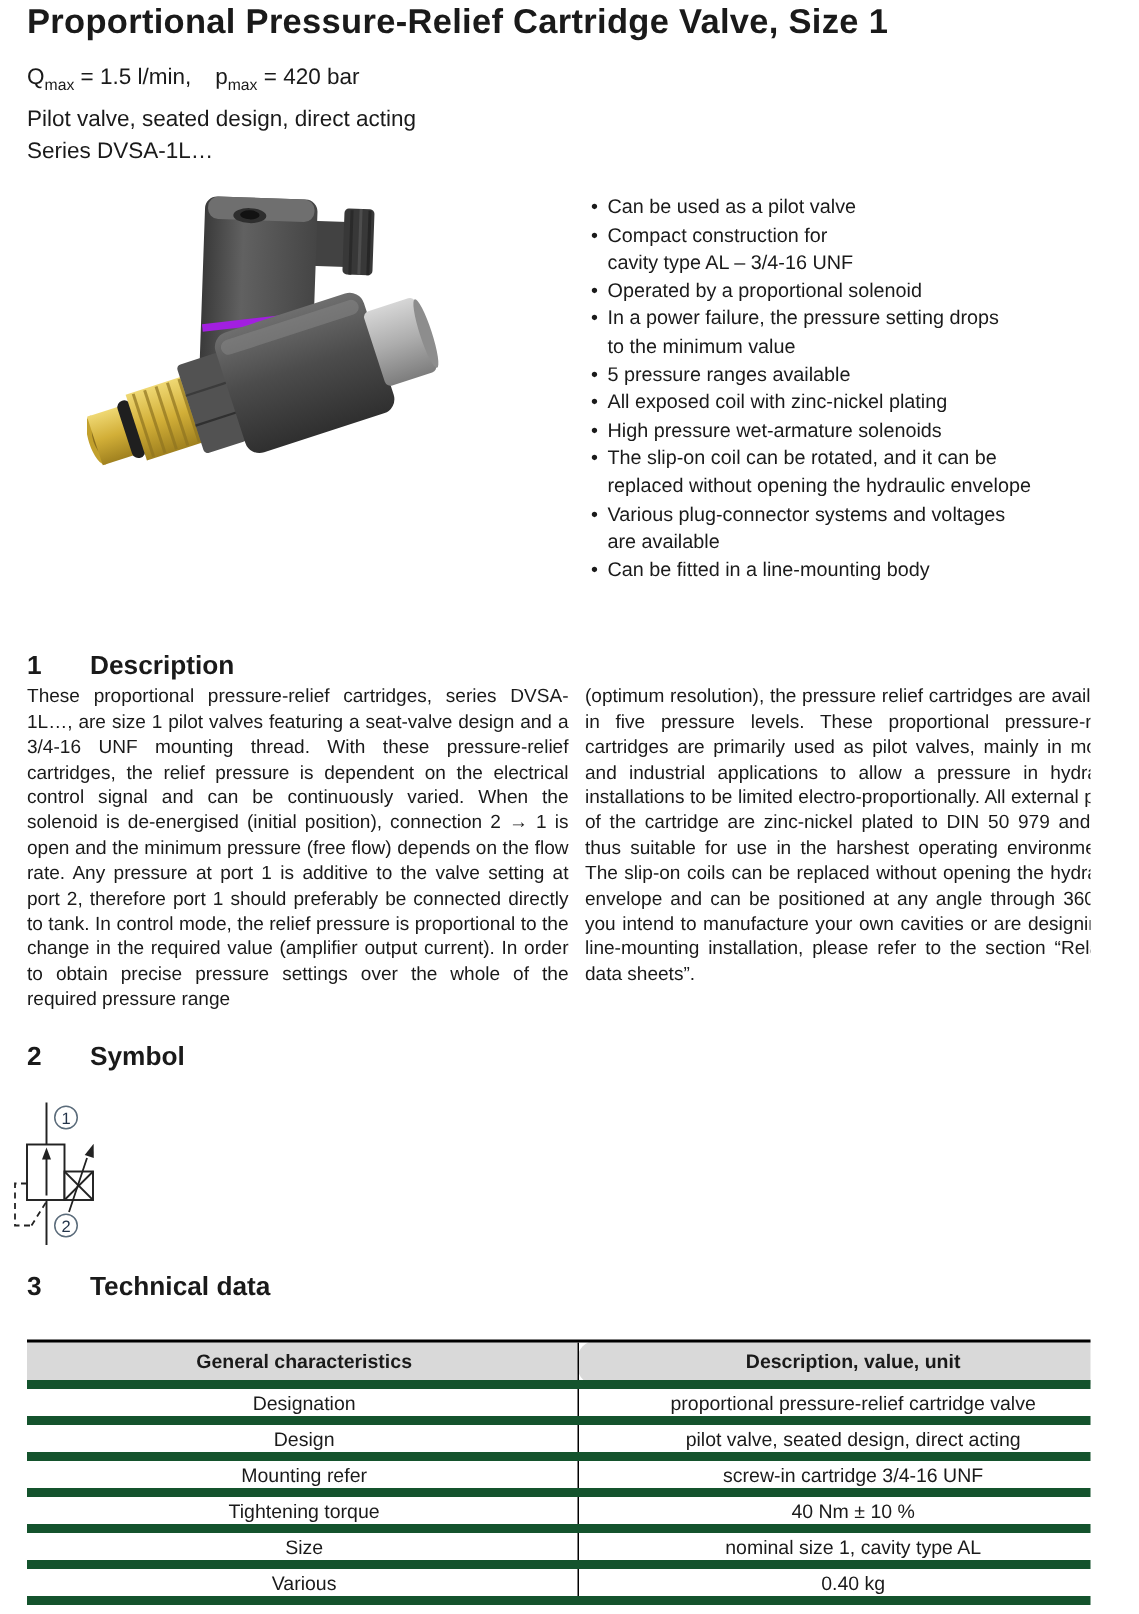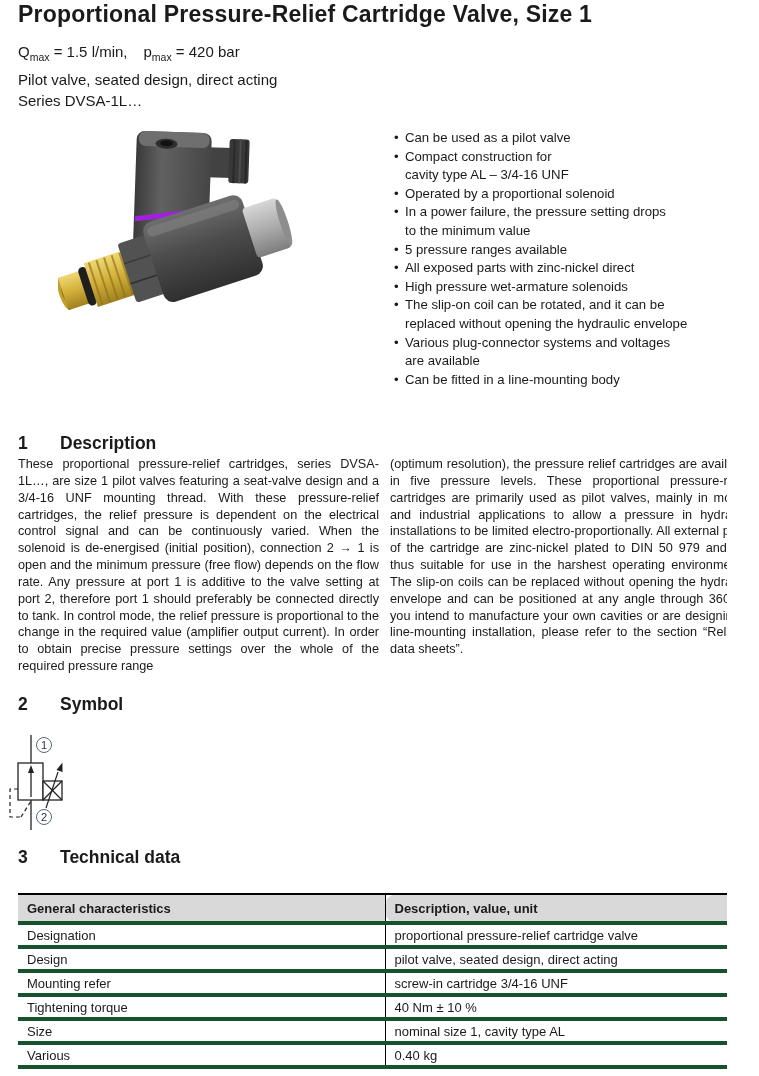--- a/index.html
+++ b/index.html
@@ -19,21 +19,21 @@
   .section-heading { position: absolute; left: 18px; font-size: 17.5px; font-weight: bold; }
   .section-heading .num { display: inline-block; width: 42px; }
   #desc-heading { top: 409px; margin-top: 24px; }
   #symbol-heading { top: 694px; }
   #tech-heading { top: 847px; }
   .desc-col { position: absolute; top: 456px; width: 361px; font-size: 12.7px; line-height: 16.85px; text-align: justify; }
   #desc-left { left: 18px; }
   #desc-right { left: 390px; }
   .symbol-svg { position: absolute; left: 8px; top: 727px; }
   .tech-table { position: absolute; left: 18px; top: 893px; width: 731px; border-collapse: collapse; table-layout: fixed; font-size: 13px; }
-  .tech-table th, .tech-table td { border-bottom: 4px solid #14532d; text-align: left; padding: 0 6px 0 9px; height: 24px; vertical-align: middle; }
+  .tech-table th, .tech-table td { border-bottom: 6px solid #14532d; text-align: center; padding: 0 6px 0 9px; height: 24px; vertical-align: middle; }
   .tech-table thead th { background: #d9d9d9; font-weight: bold; height: 29px; border-top: 2.5px solid #000; }
   .tech-table .col-value { border-left: 1px solid #000; border-radius: 12px; }
 </style>
 </head>
 <body>
 
 <div class="page">
 
   <div class="title">Proportional Pressure-Relief Cartridge Valve, Size 1</div>
 
@@ -106,21 +106,21 @@
   </div>
 
   <ul class="features">
     <li>Can be used as a pilot valve</li>
     <li>Compact construction for
 cavity type AL – 3/4-16 UNF</li>
     <li>Operated by a proportional solenoid</li>
     <li>In a power failure, the pressure setting drops
 to the minimum value</li>
     <li>5 pressure ranges available</li>
-    <li>All exposed parts with zinc-nickel direct</li>
+    <li>All exposed coil with zinc-nickel plating</li>
     <li>High pressure wet-armature solenoids</li>
     <li>The slip-on coil can be rotated, and it can be
 replaced without opening the hydraulic envelope</li>
     <li>Various plug-connector systems and voltages
 are available</li>
     <li>Can be fitted in a line-mounting body</li>
   </ul>
 
   <div class="section-heading" id="desc-heading">
     <span class="num">1</span><span>Description</span>

